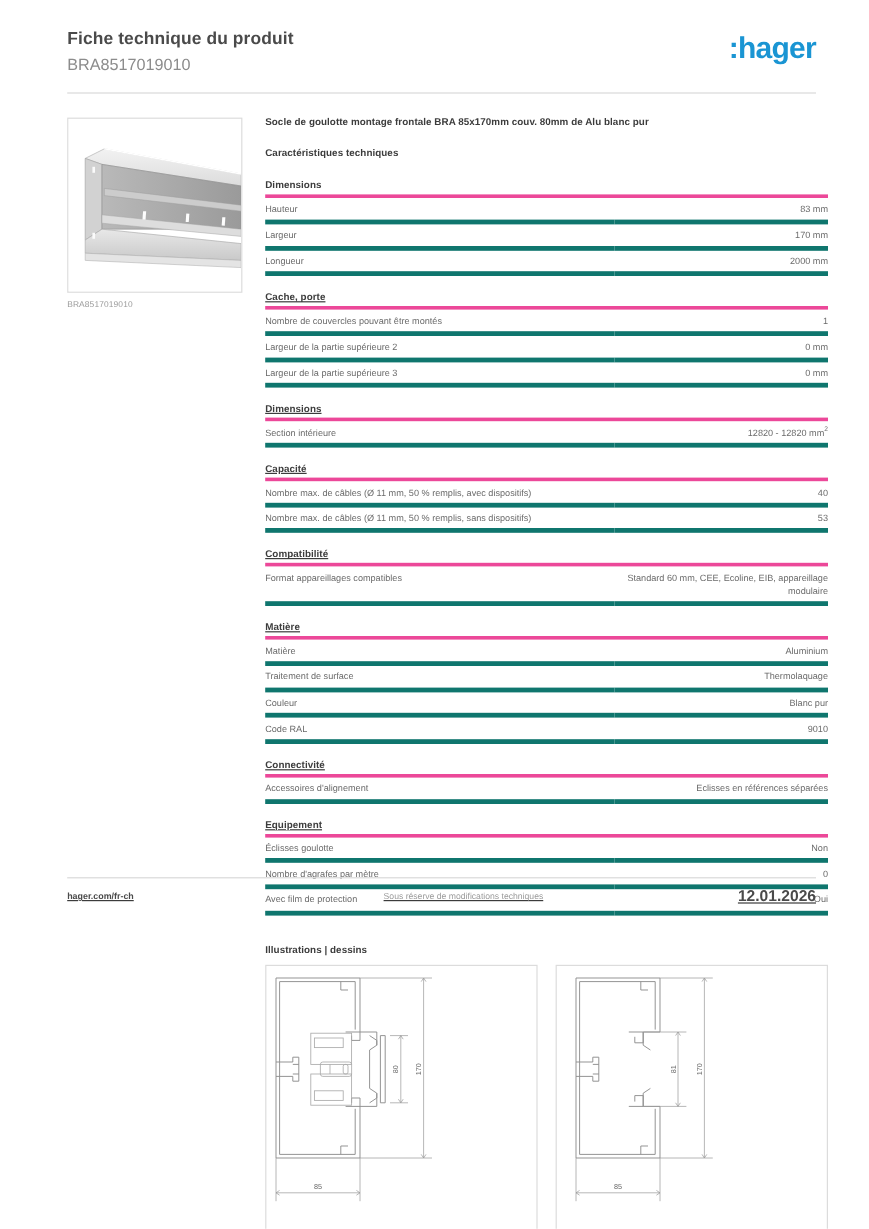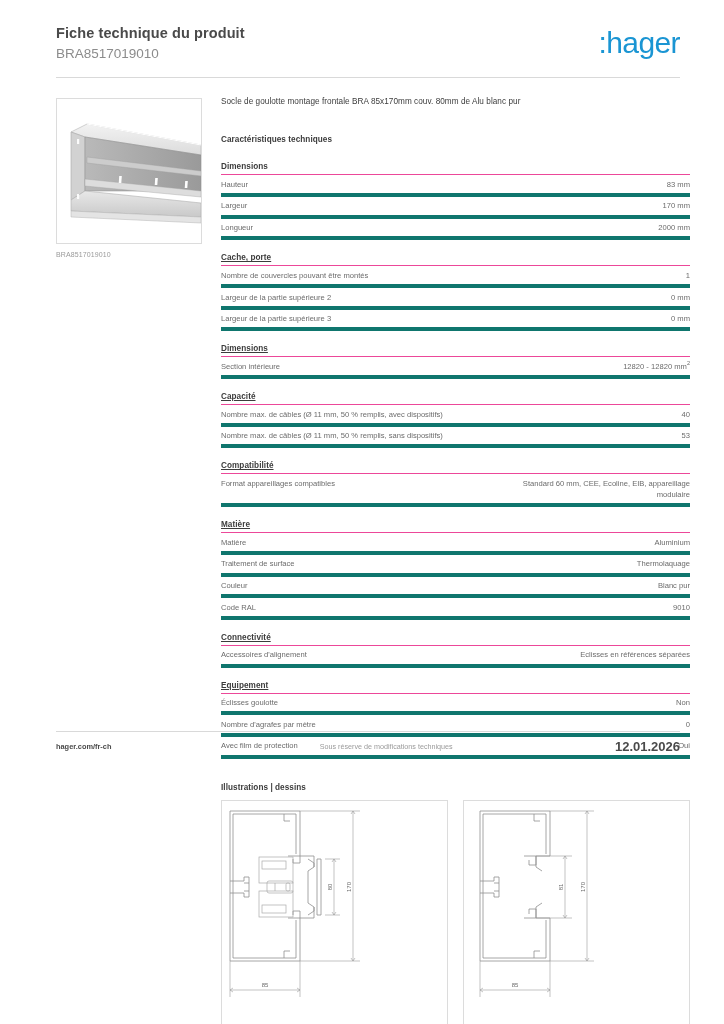--- a/index.html
+++ b/index.html
@@ -40,22 +40,22 @@
     line-height: 1.35;
   }
   .doc-ref {
     font-size: 13.5px;
     font-weight: normal;
     color: #8c8c8c;
     line-height: 1.35;
     margin-top: 1px;
   }
   .logo {
-    font-size: 30px;
-    font-weight: normal;
+    font-size: 25px;
+    font-weight: bold;
     color: #1a95d3;
     letter-spacing: -0.6px;
     line-height: 1;
     padding-top: 6px;
   }
   .header-rule {
     margin: 14px 44px 0 56px;
     border-top: 1px solid #d9d9d9;
   }
 
@@ -90,40 +90,40 @@
   .product-caption {
     font-size: 7px;
     color: #9a9a9a;
     margin-top: 7px;
     letter-spacing: 0.1px;
   }
 
   
   .product-name {
     font-size: 8.2px;
-    font-weight: normal;
+    font-weight: bold;
     color: #3c3c3c;
     line-height: 1.4;
-    margin-bottom: 28px;
+    margin-bottom: 16px;
     letter-spacing: 0.05px;
   }
   .spec-title {
     font-size: 8.2px;
     font-weight: bold;
     color: #3c3c3c;
     margin-bottom: 18px;
     letter-spacing: 0.05px;
   }
   .group { margin-bottom: 0; }
   .group-head {
     font-size: 8.2px;
     font-weight: bold;
     color: #3c3c3c;
     padding-bottom: 3px;
-    border-bottom: 1px solid #ec4899;
+    border-bottom: 3px solid #ec4899;
     letter-spacing: 0.05px;
   }
   .group + .group .group-head { margin-top: 13px; text-decoration: underline; }
   table.specs {
     width: 100%;
     border-collapse: collapse;
     table-layout: fixed;
   }
   table.specs td {
     font-size: 7.6px;
@@ -165,20 +165,21 @@
     left: 56px;
     right: 44px;
     bottom: 18px;
   }
   .footer-rule { border-top: 1px solid #d9d9d9; }
   .footer-row {
     display: flex;
     align-items: center;
     justify-content: center;
     padding-top: 7px;
+    text-decoration: underline;
   }
   .footer-left {
     font-size: 7.4px;
     font-weight: bold;
     color: #4a4a4a;
     flex: 0 0 auto;
   }
   .footer-center {
     font-size: 7.2px;
     color: #9a9a9a;

